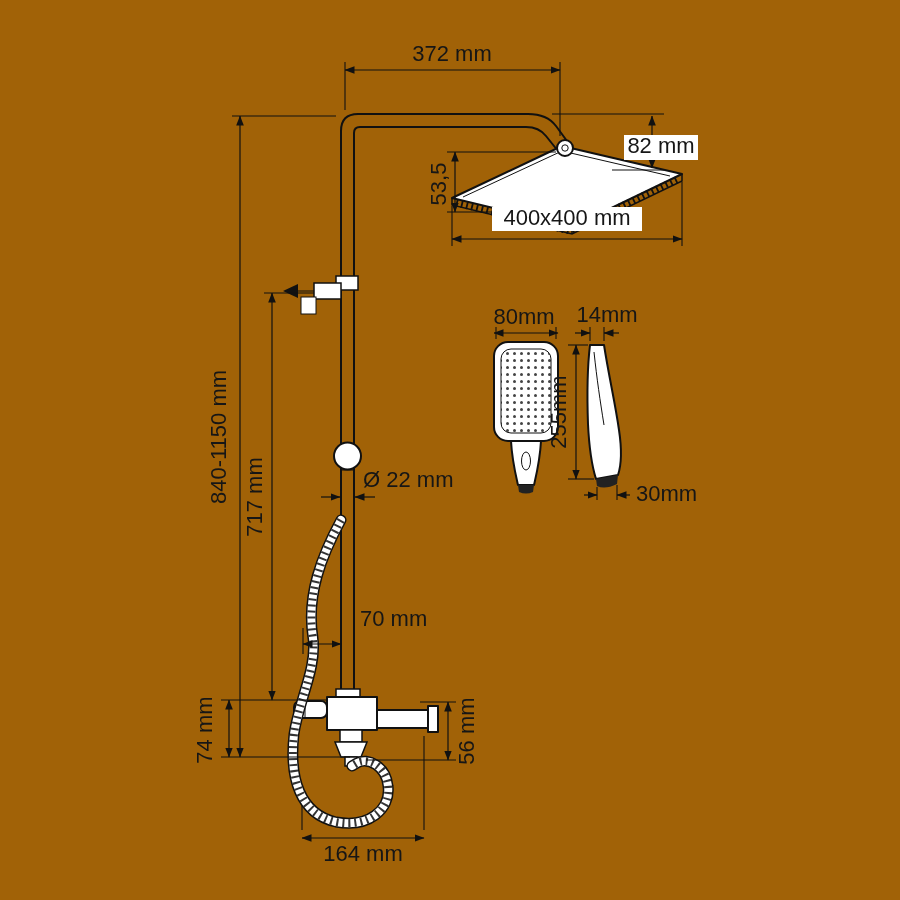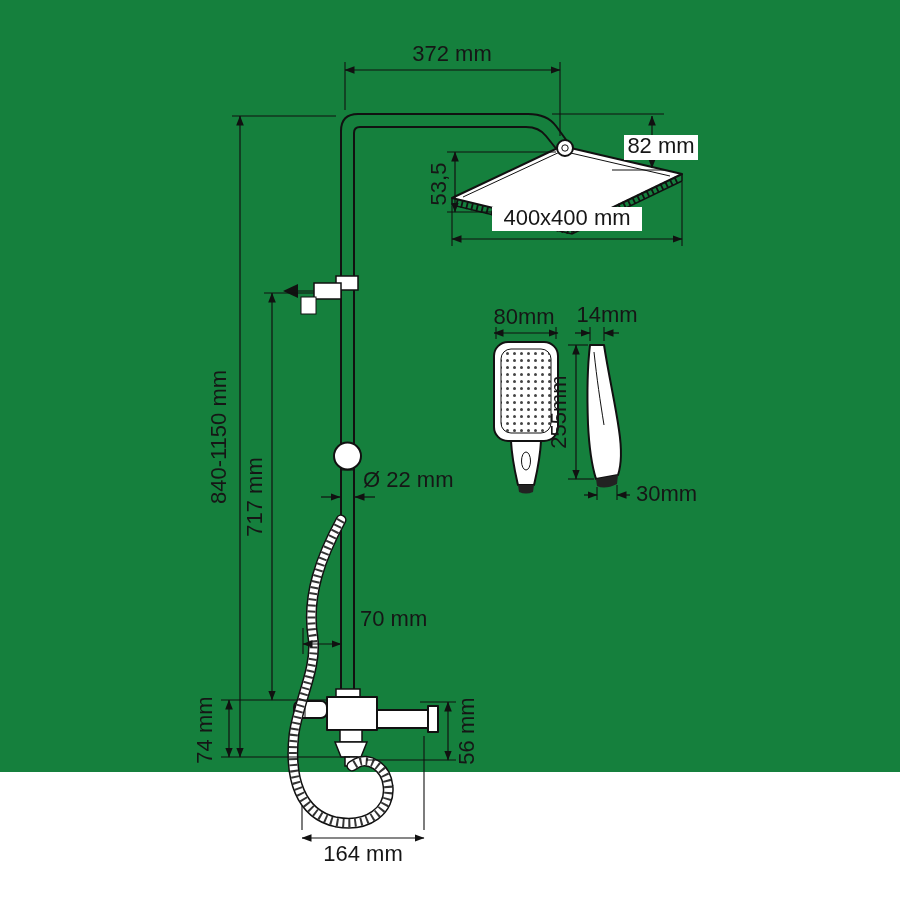--- a/index.html
+++ b/index.html
@@ -1,16 +1,16 @@
 <!DOCTYPE html>
 <html><head>
 <meta charset="utf-8">
 <style>
   html,body{margin:0;padding:0;background:#ffffff;width:900px;height:900px;overflow:hidden}
-  .canvas{width:900px;height:772px;background:#15803d}
+  .canvas{width:900px;height:900px;background:#a16207}
   svg{display:block}
   text{font-family:"Liberation Sans",sans-serif;font-size:22px;fill:#161616}
   .ln2{stroke:#111;stroke-width:2;fill:none;stroke-linecap:round;stroke-linejoin:round}
   .ln15{stroke:#111;stroke-width:1.5;fill:none}
   .thin{stroke:#111;stroke-width:1;fill:none}
   .dim{stroke:#111;stroke-width:1.2;fill:none}
   .ext{stroke:#111;stroke-width:1.1;fill:none}
   .fillw{fill:#ffffff}
   .dark{fill:#222;stroke:none}
 </style>

